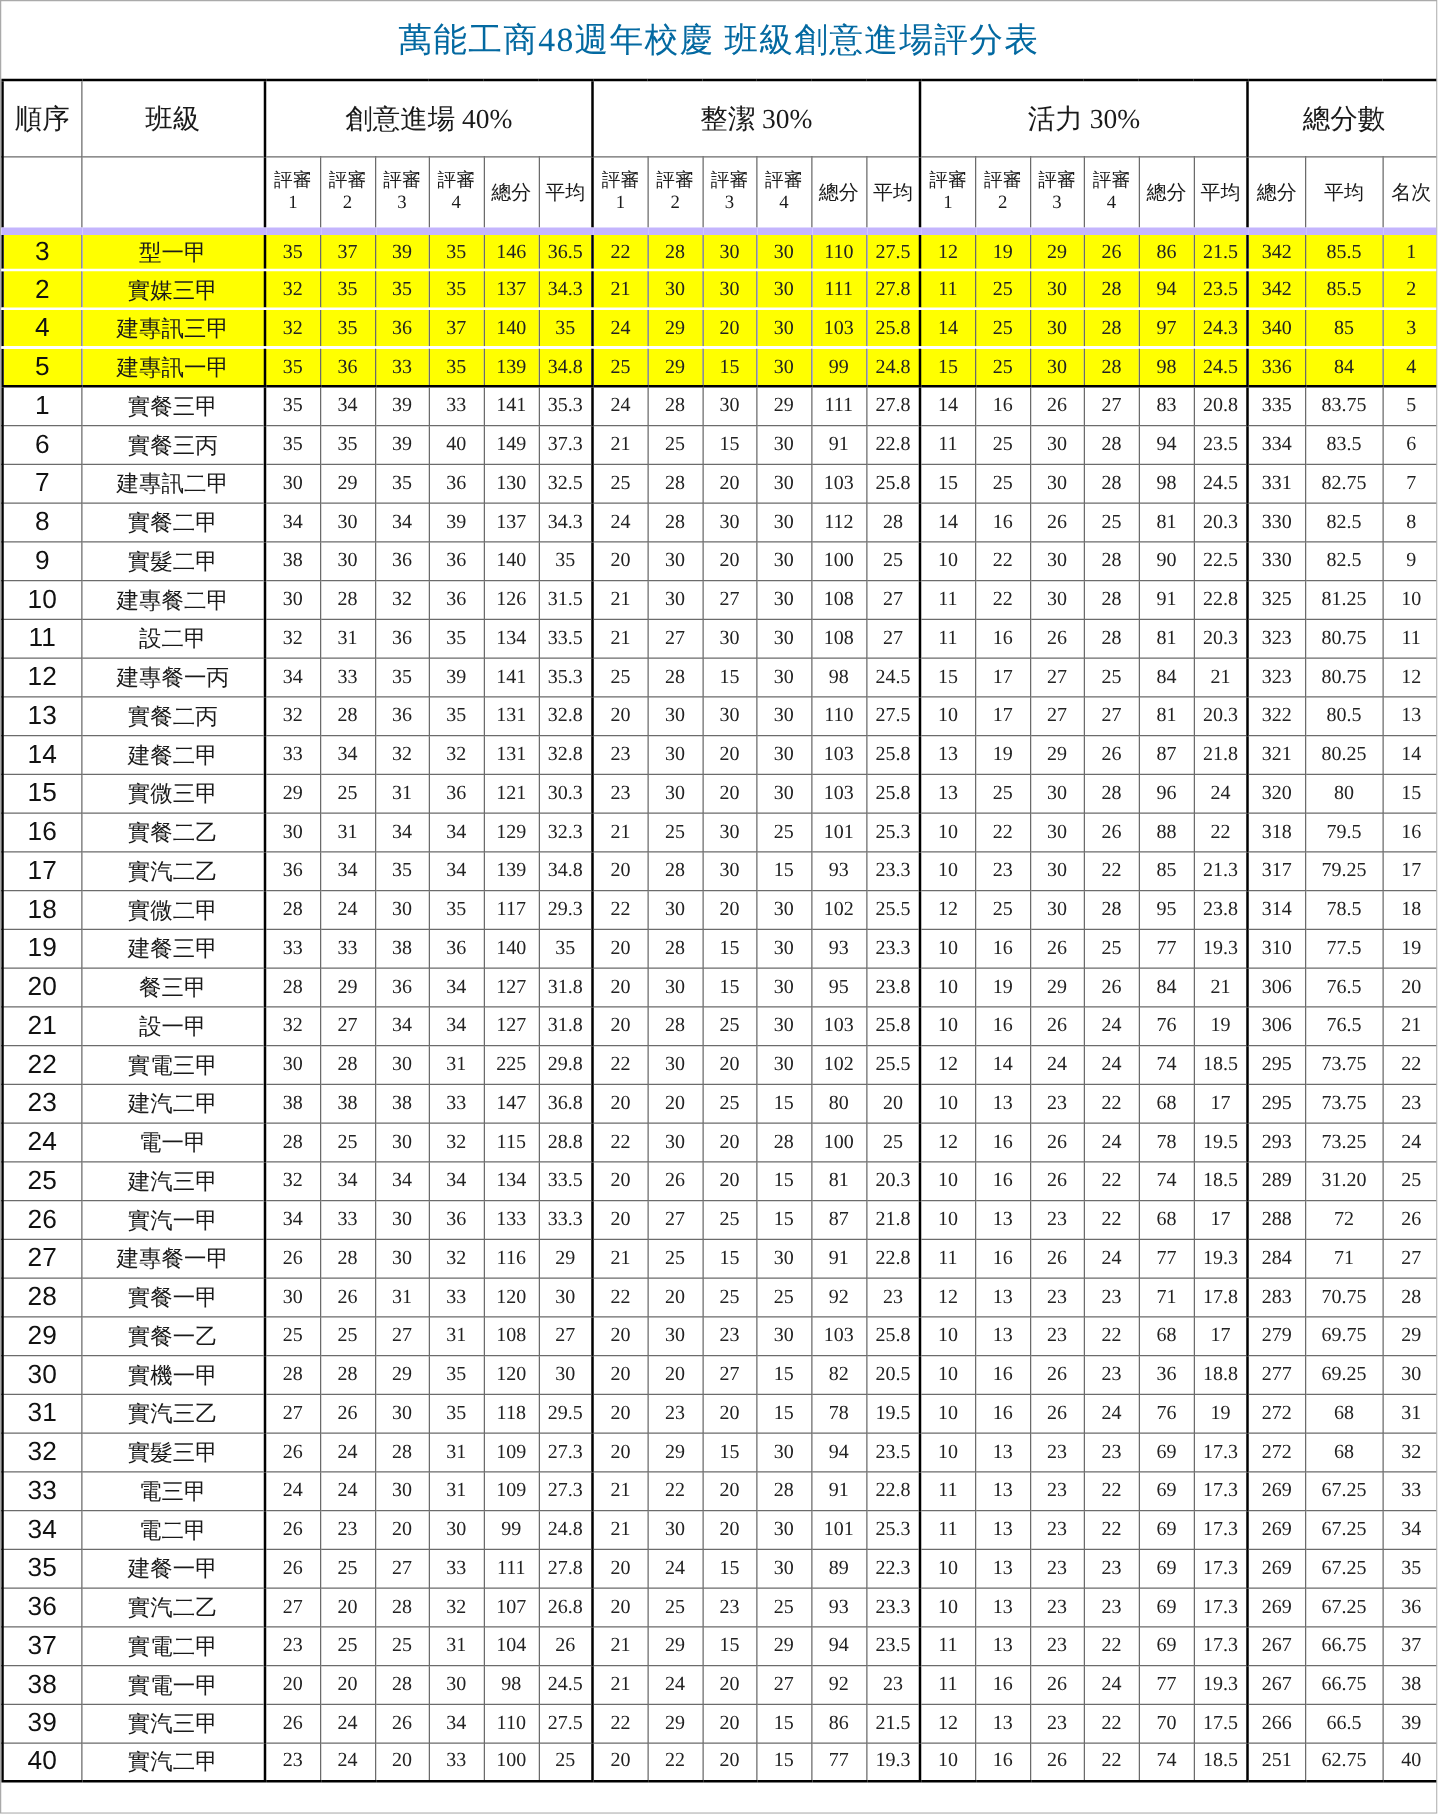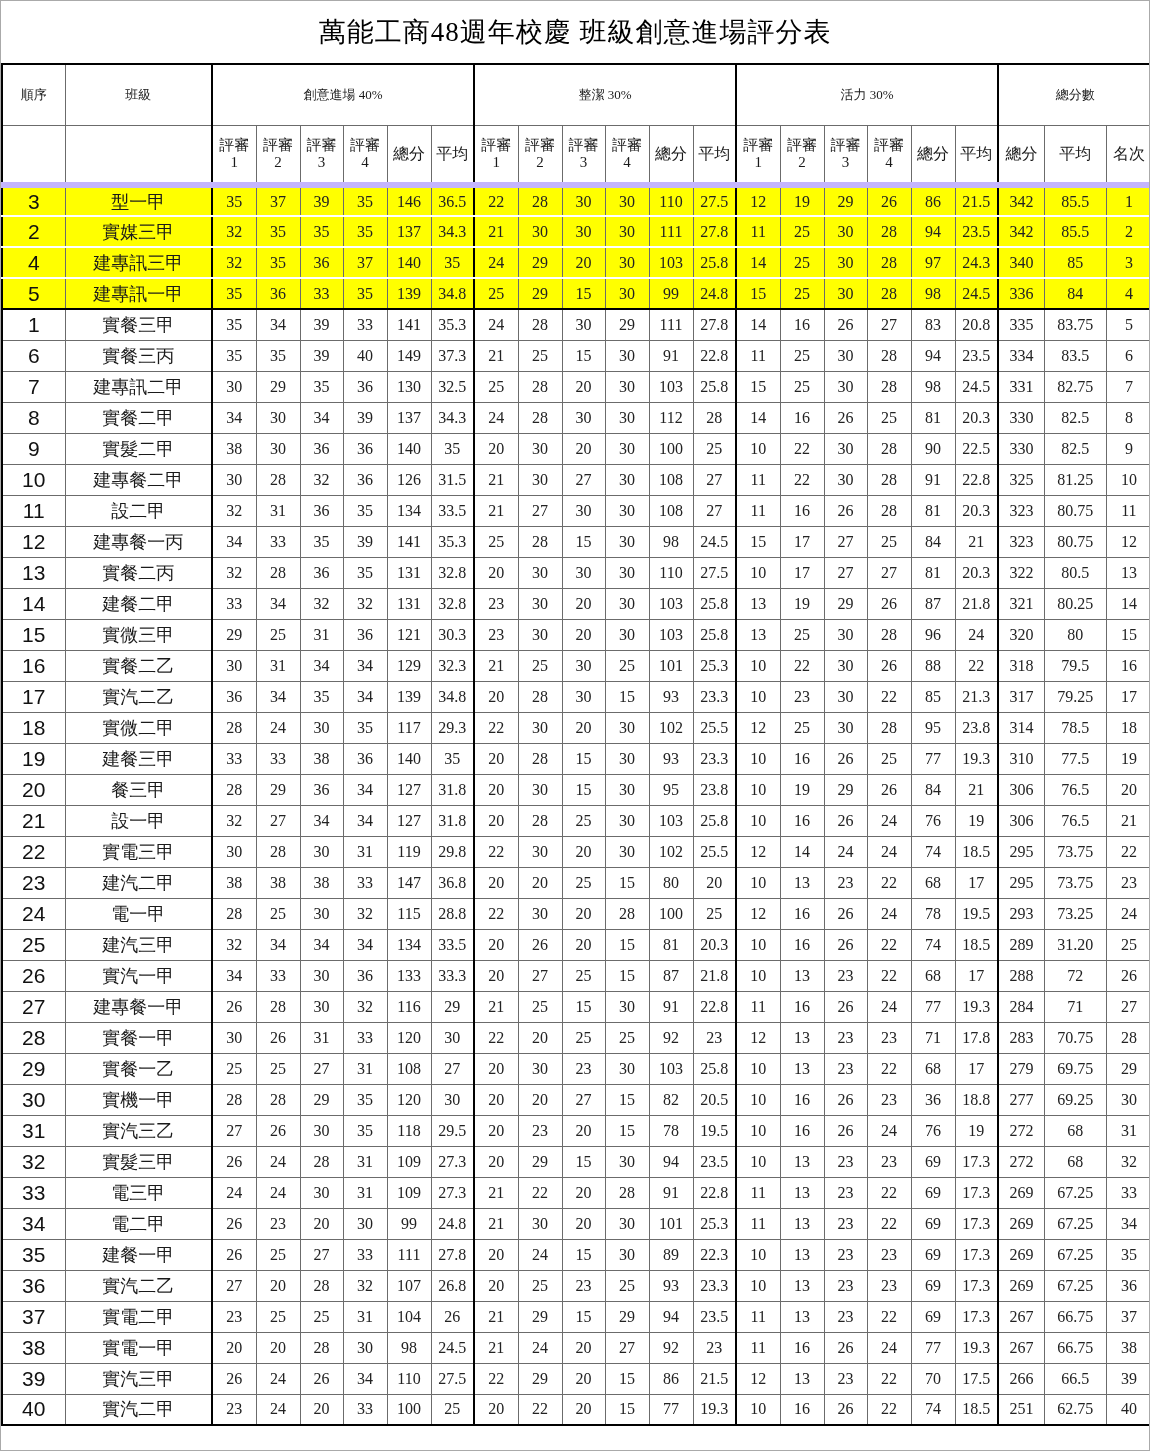--- a/index.html
+++ b/index.html
@@ -18,41 +18,41 @@
     font-family: "Liberation Serif", "DejaVu Serif", serif;
     color: #1a1a1a;
   }
   .title {
     height: 62px;
     display: flex;
     align-items: center;
     justify-content: center;
     font-size: 27px;
     letter-spacing: 1px;
-    color: #000000;
+    color: #0369a1;
   }
   table.score {
     border-collapse: collapse;
     table-layout: fixed;
     width: 1149px;
     margin-left: 0;
   }
   table.score th, table.score td {
     border: 1px solid #6b6b6b;
     text-align: center;
     vertical-align: middle;
     padding: 0;
     overflow: hidden;
     white-space: nowrap;
   }
   
   table.score { border: 2px solid #000; }
   th.gstart, td.gstart { border-left: 2px solid #000 !important; }
   tr.grouprow th { border-top: 2px solid #000; font-weight: normal; }
-  tr.grouprow th { height: 60px; font-size: 13px; }
+  tr.grouprow th { height: 60px; font-size: 22px; }
   tr.subrow th { height: 56px; font-weight: normal; font-size: 16px; border-bottom: 6px solid #c4b5fd; }
   tr.subrow .judge { font-size: 15px; line-height: 1.15; }
   tbody tr { height: 31px; }
   td.order {
     font-family: "Liberation Sans", "DejaVu Sans", sans-serif;
     font-size: 21px;
     color: #111;
   }
   td.cls { font-size: 18px; }
   td.num { font-size: 16px; color: #222; }
@@ -690,21 +690,21 @@
           <td class="num">76.5</td>
           <td class="num">21</td>
         </tr>
         <tr>
           <td class="order">22</td>
           <td class="cls">實電三甲</td>
           <td class="num gstart">30</td>
           <td class="num">28</td>
           <td class="num">30</td>
           <td class="num">31</td>
-          <td class="num">119</td>
+          <td class="num">225</td>
           <td class="num">29.8</td>
           <td class="num gstart">22</td>
           <td class="num">30</td>
           <td class="num">20</td>
           <td class="num">30</td>
           <td class="num">102</td>
           <td class="num">25.5</td>
           <td class="num gstart">12</td>
           <td class="num">14</td>
           <td class="num">24</td>

